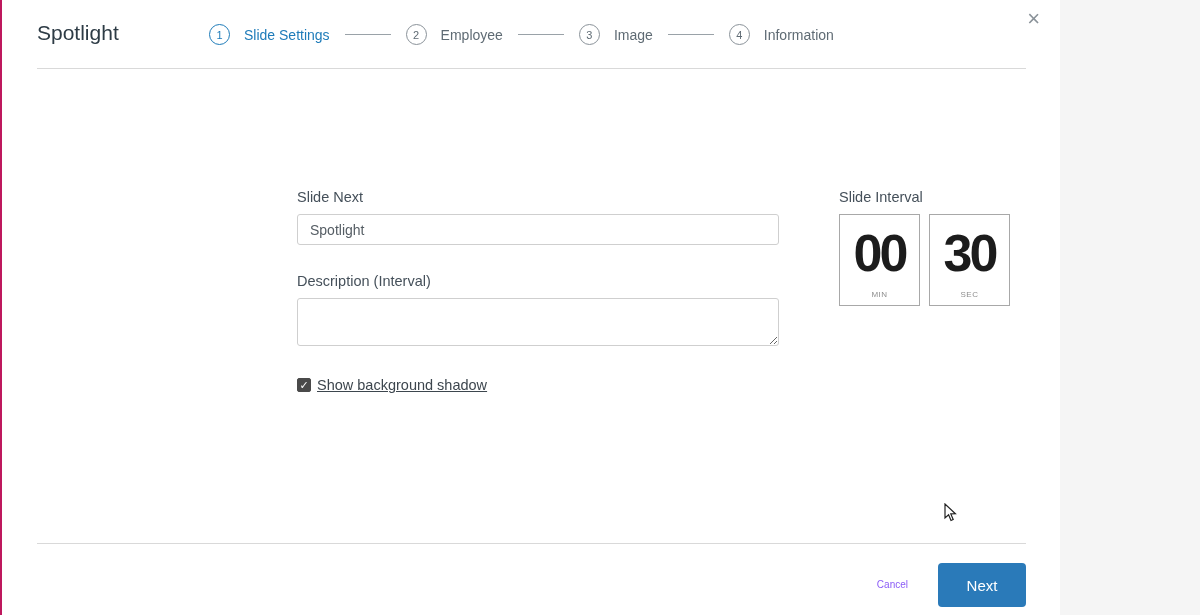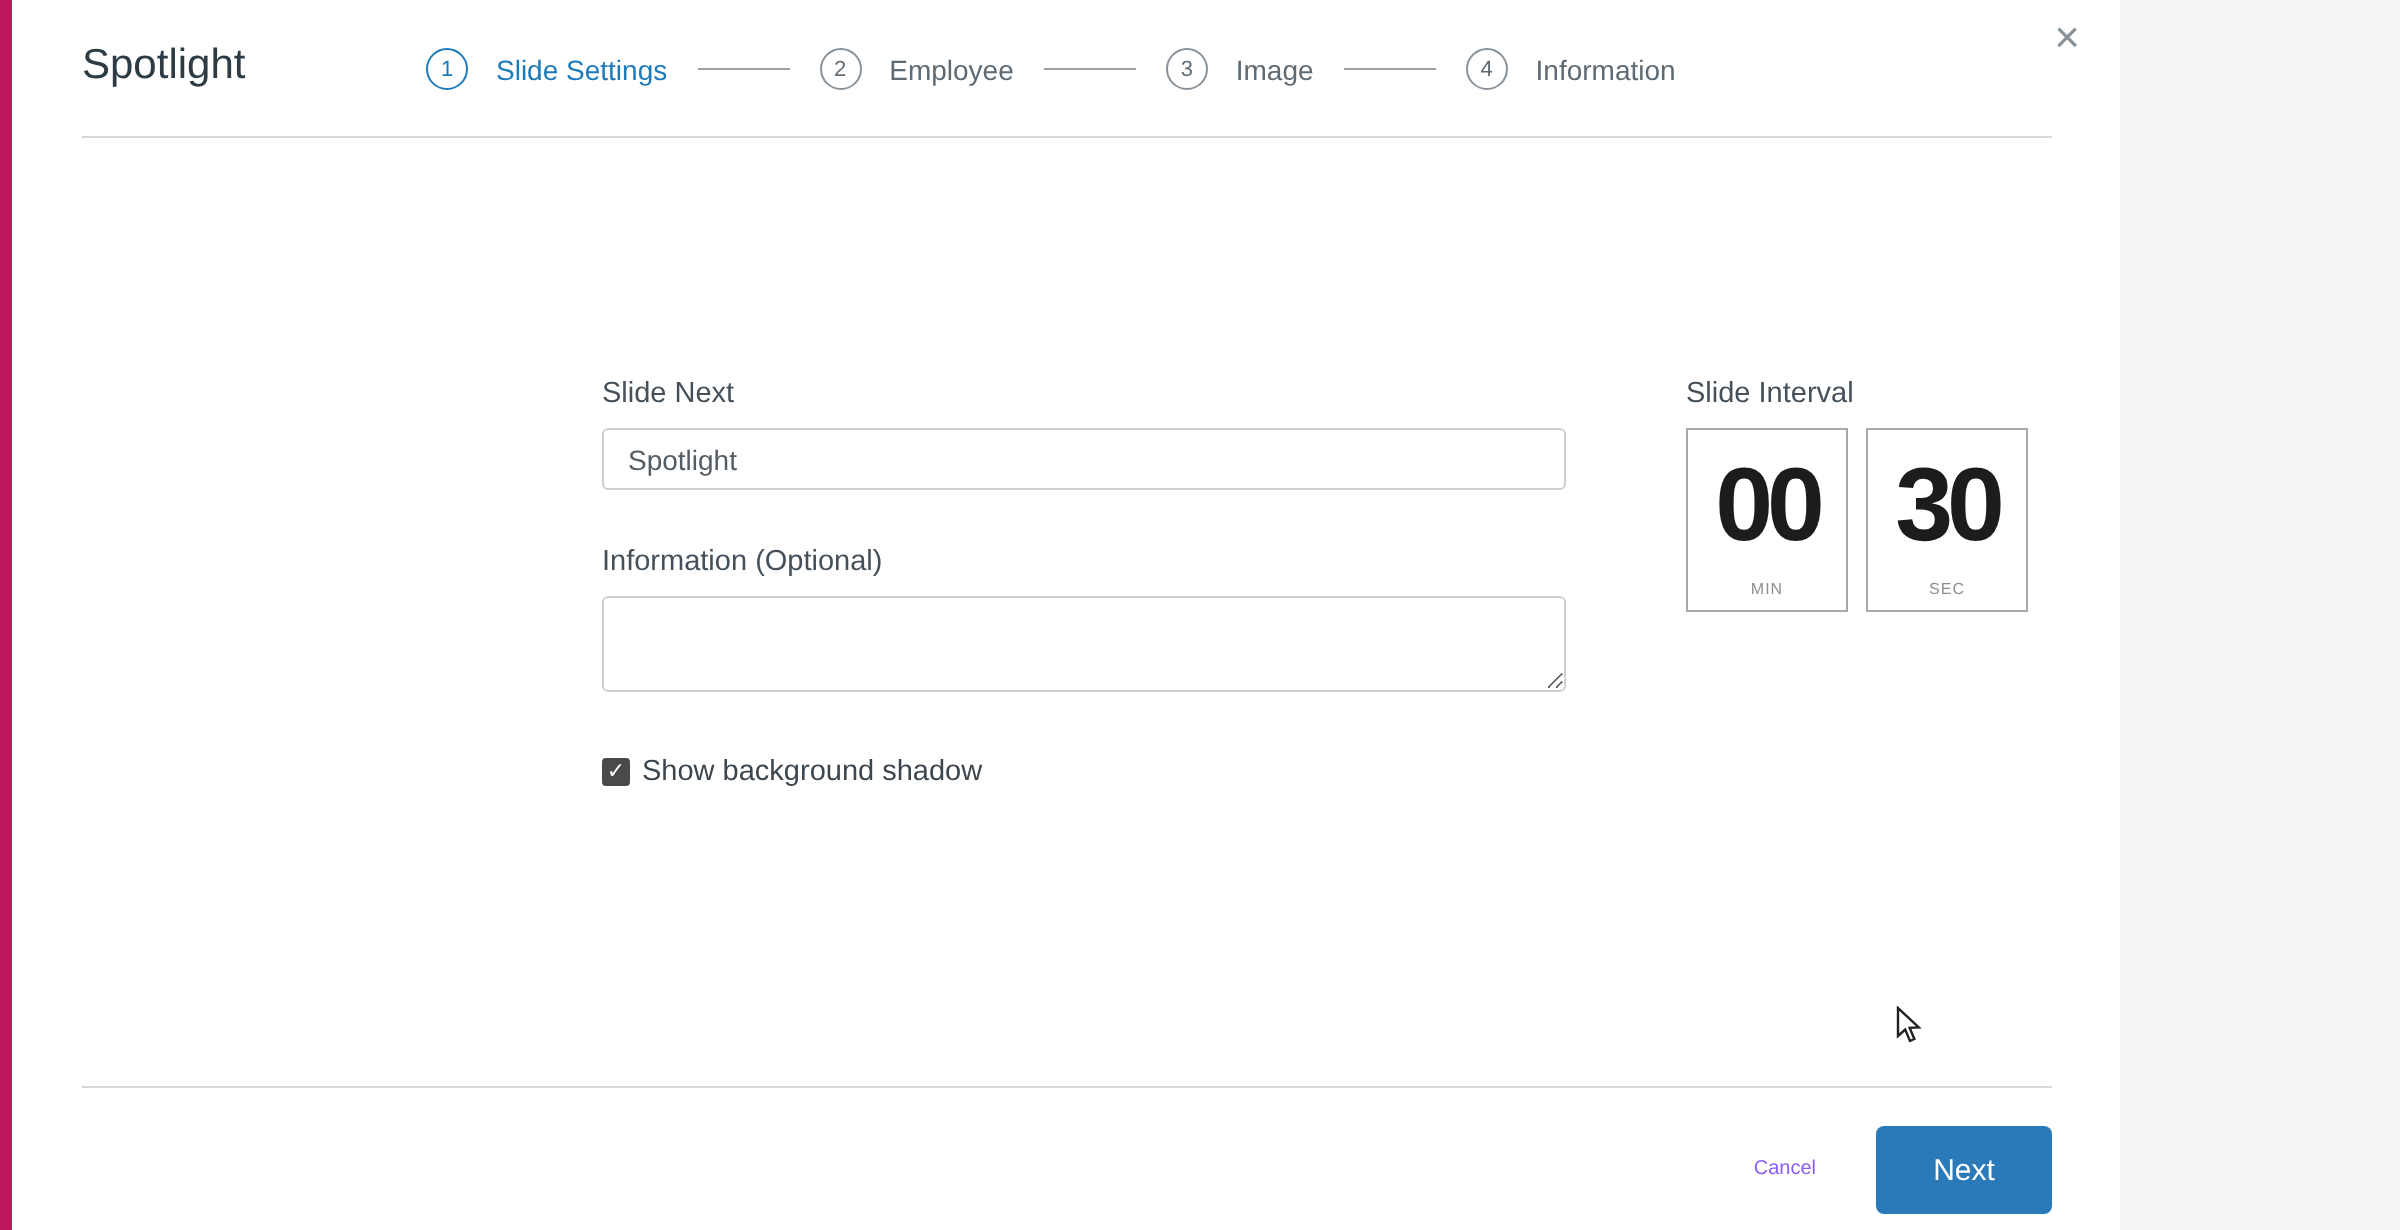--- a/index.html
+++ b/index.html
@@ -4,21 +4,21 @@
 <style>
   * { margin: 0; padding: 0; box-sizing: border-box; }
   html, body { width: 1200px; height: 615px; background: #f5f5f5; }
   body { font-family: "Liberation Sans", "DejaVu Sans", sans-serif; }
 
   .app {
     position: relative;
     width: 1060px;
     height: 615px;
     background: #ffffff;
-    border-left: 6px solid #be185d;
+    border-left: 2px solid #be185d;
     overflow: hidden;
   }
 
   
   .header {
     position: absolute;
     top: 0; left: 0; right: 0;
     height: 68px;
   }
   .header-divider {
@@ -139,20 +139,21 @@
   .checkmark {
     color: #ffffff;
     font-size: 11px;
     line-height: 1;
     font-weight: bold;
   }
   .checkbox-label {
     margin-left: 6px;
     font-size: 14.5px;
     color: #3d464e;
+    text-decoration: underline;
   }
 
   
   .interval-col {
     position: absolute;
     left: 837px; top: 189px;
   }
   .interval-boxes {
     display: flex;
     gap: 9px;
@@ -250,21 +251,21 @@
     </div>
 
     <button class="close-btn">×</button>
   </div>
   <div class="header-divider"></div>
 
   <div class="form-col">
     <label class="field-label">Slide Next</label>
     <input class="text-input" type="text" value="Spotlight" style="">
 
-    <label class="field-label desc-label">Information (Optional)</label>
+    <label class="field-label desc-label">Description (Interval)</label>
     <textarea class="textarea" style=""></textarea>
 
     <div class="checkbox-row">
       <span class="checkbox checked">
         <span class="checkmark">✓</span>
       </span>
       <span class="checkbox-label">Show background shadow</span>
     </div>
   </div>
 

